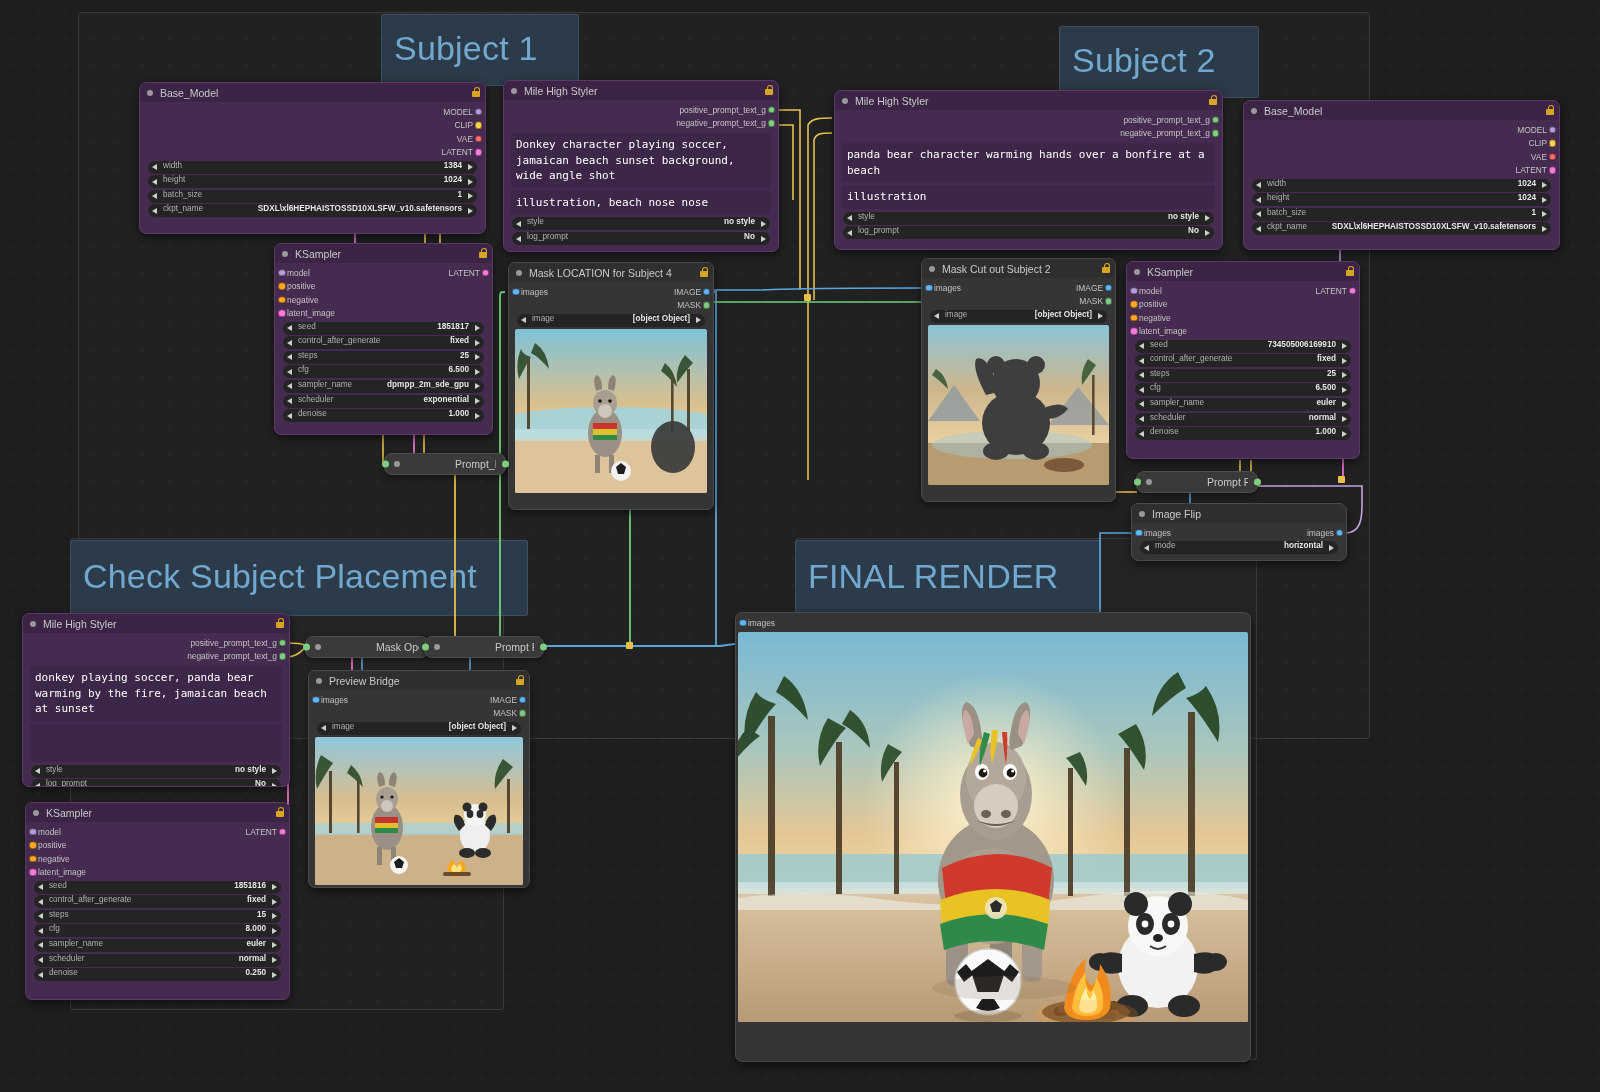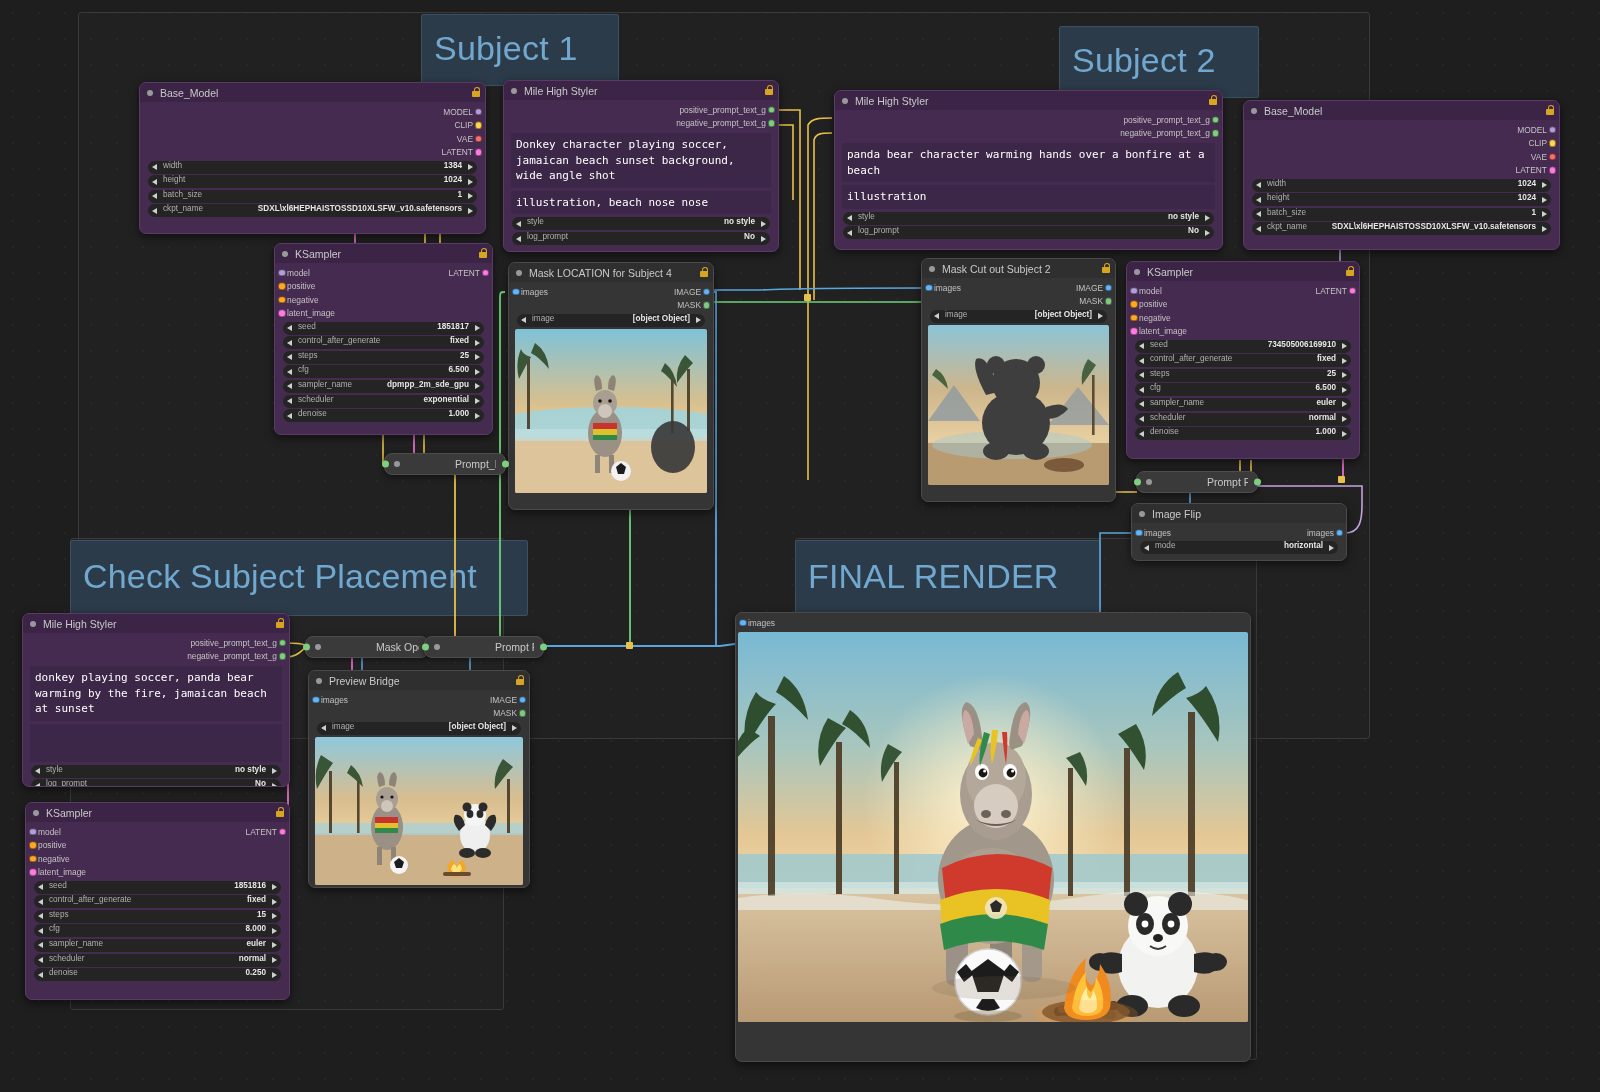--- a/index.html
+++ b/index.html
@@ -71,21 +71,21 @@
 </style>
 </head>
 <body>
 
 <div id="canvas">
 
   <div class="group" style="left:78px;top:12px;width:1290px;height:725px;"></div>
   <div class="group" style="left:70px;top:538px;width:432px;height:470px;"></div>
   <div class="group" style="left:795px;top:538px;width:460px;height:520px;"></div>
 
-  <div class="gtitle" style="left:381px;top:14px;width:172px;height:48px;margin-left:40px;">
+  <div class="gtitle" style="left:381px;top:14px;width:172px;height:48px;">
     <span>Subject 1</span>
   </div>
   <div class="gtitle" style="left:1059px;top:26px;width:174px;height:48px;">
     <span>Subject 2</span>
   </div>
   <div class="gtitle" style="left:70px;top:540px;width:432px;height:52px;">
     <span>Check Subject Placement</span>
   </div>
   <div class="gtitle" style="left:795px;top:540px;width:280px;height:52px;">
     <span>FINAL RENDER</span>

